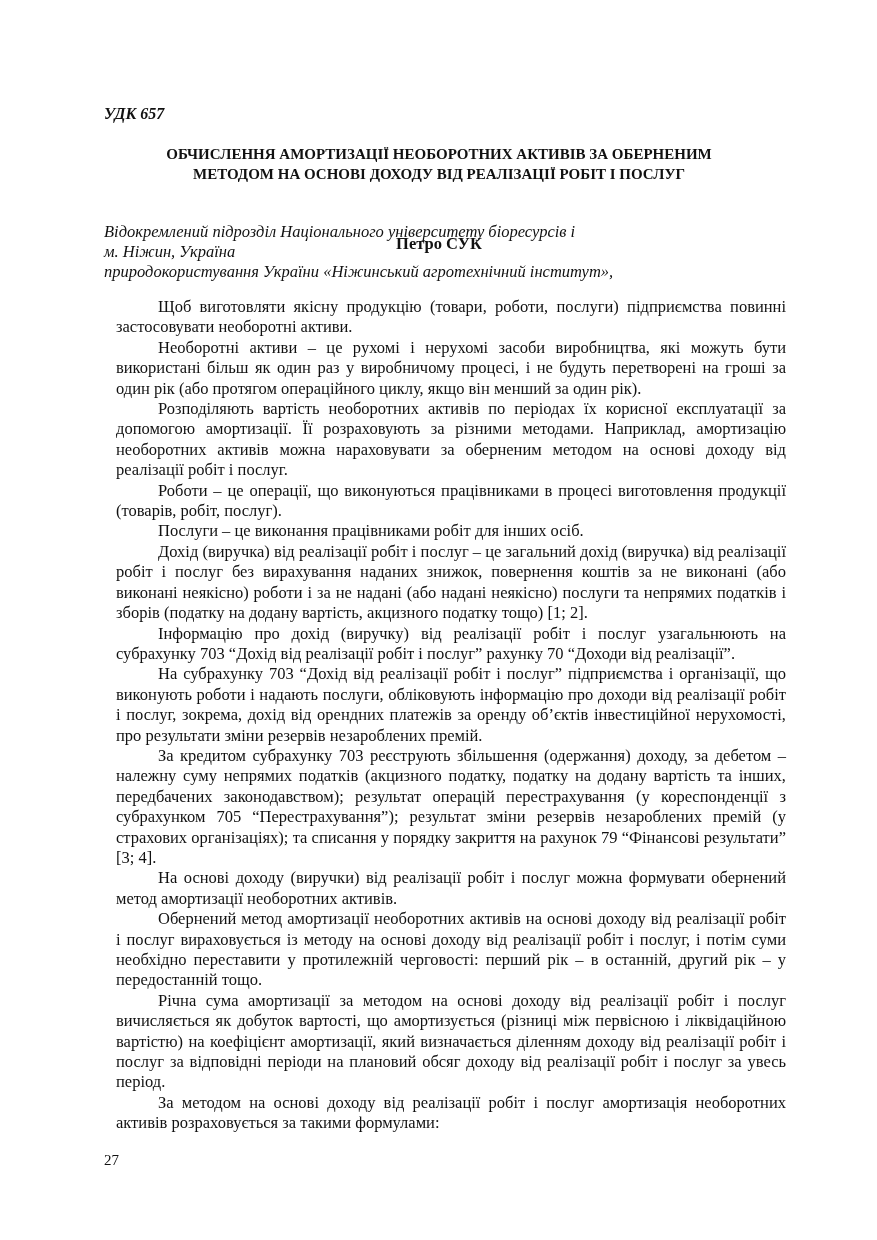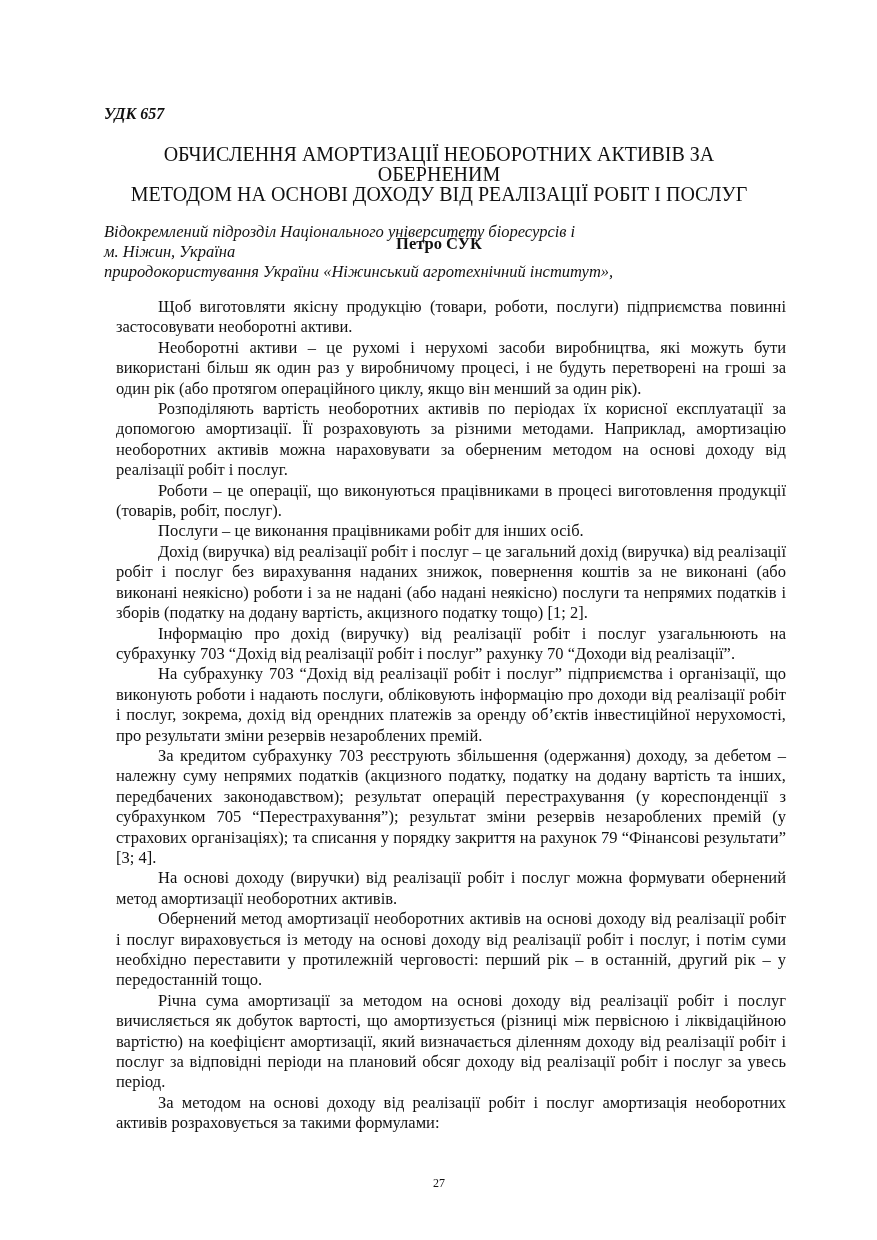--- a/index.html
+++ b/index.html
@@ -1,29 +1,29 @@
 <!DOCTYPE html>
 <html><head>
   <meta charset="utf-8">
   <style>
     html, body { margin: 0; padding: 0; background: #ffffff; }
     body { width: 877px; height: 1240px; position: relative; overflow: hidden;
       font-family: "Liberation Serif", "DejaVu Serif", serif; color: #111; }
     .page { position: absolute; left: 104px; top: 0; width: 670px; }
     .udk { position: absolute; top: 105px; left: 0; font-weight: bold; font-size: 16px; font-style: italic; }
     .title { position: absolute; top: 144px; left: 0; width: 670px; text-align: center;
-      font-weight: normal; font-size: 20px; line-height: 20px; }
+      font-weight: bold; font-size: 15px; line-height: 20px; }
     .author { position: absolute; top: 202px; left: 0; width: 670px; text-align: center;
       font-weight: bold; font-size: 16.5px; margin-top: 32px; }
     .affil { position: absolute; top: 222px; left: 0; width: 670px; 
       font-style: italic; font-size: 16.5px; line-height: 20px; }
     .body { position: absolute; top: 297px; left: 0; width: 670px; font-size: 16.5px;
       line-height: 20.4px; text-align: justify; margin-left: 12px; }
     .body p { margin: 0; text-indent: 42px; }
-    .pagenum { position: absolute; top: 1176px; left: 0; width: 670px; text-align: center; font-size: 12px; }
+    .pagenum { position: absolute; top: 1152px; left: 0; width: 670px; font-size: 15px; }
   </style>
 </head>
 <body>
 
 <div class="page">
   <div class="udk">УДК 657</div>
   <div class="title">
     <div>ОБЧИСЛЕННЯ АМОРТИЗАЦІЇ НЕОБОРОТНИХ АКТИВІВ ЗА ОБЕРНЕНИМ</div>
     <div>МЕТОДОМ НА ОСНОВІ ДОХОДУ ВІД РЕАЛІЗАЦІЇ РОБІТ І ПОСЛУГ</div>
   </div>

